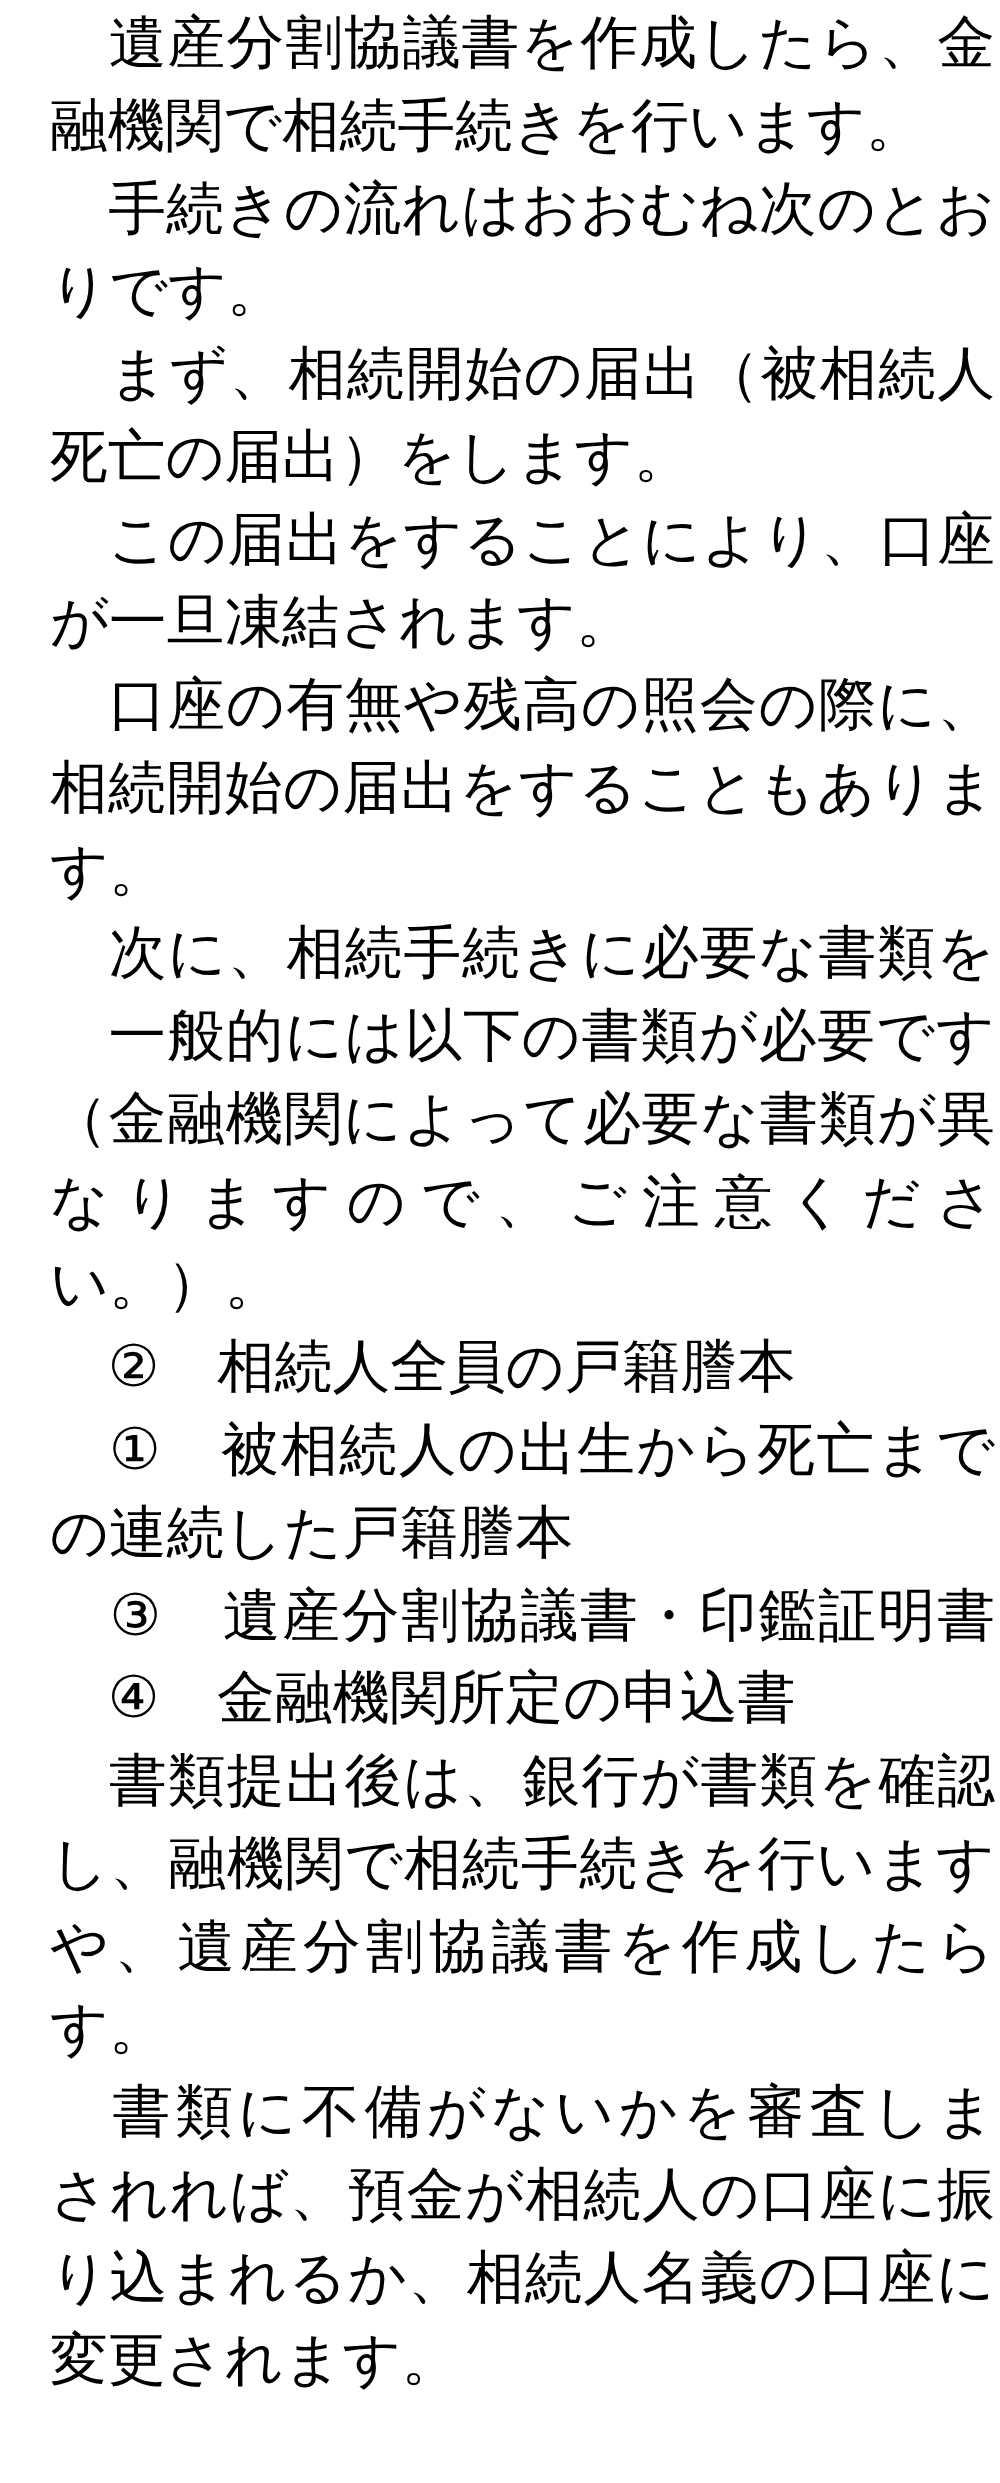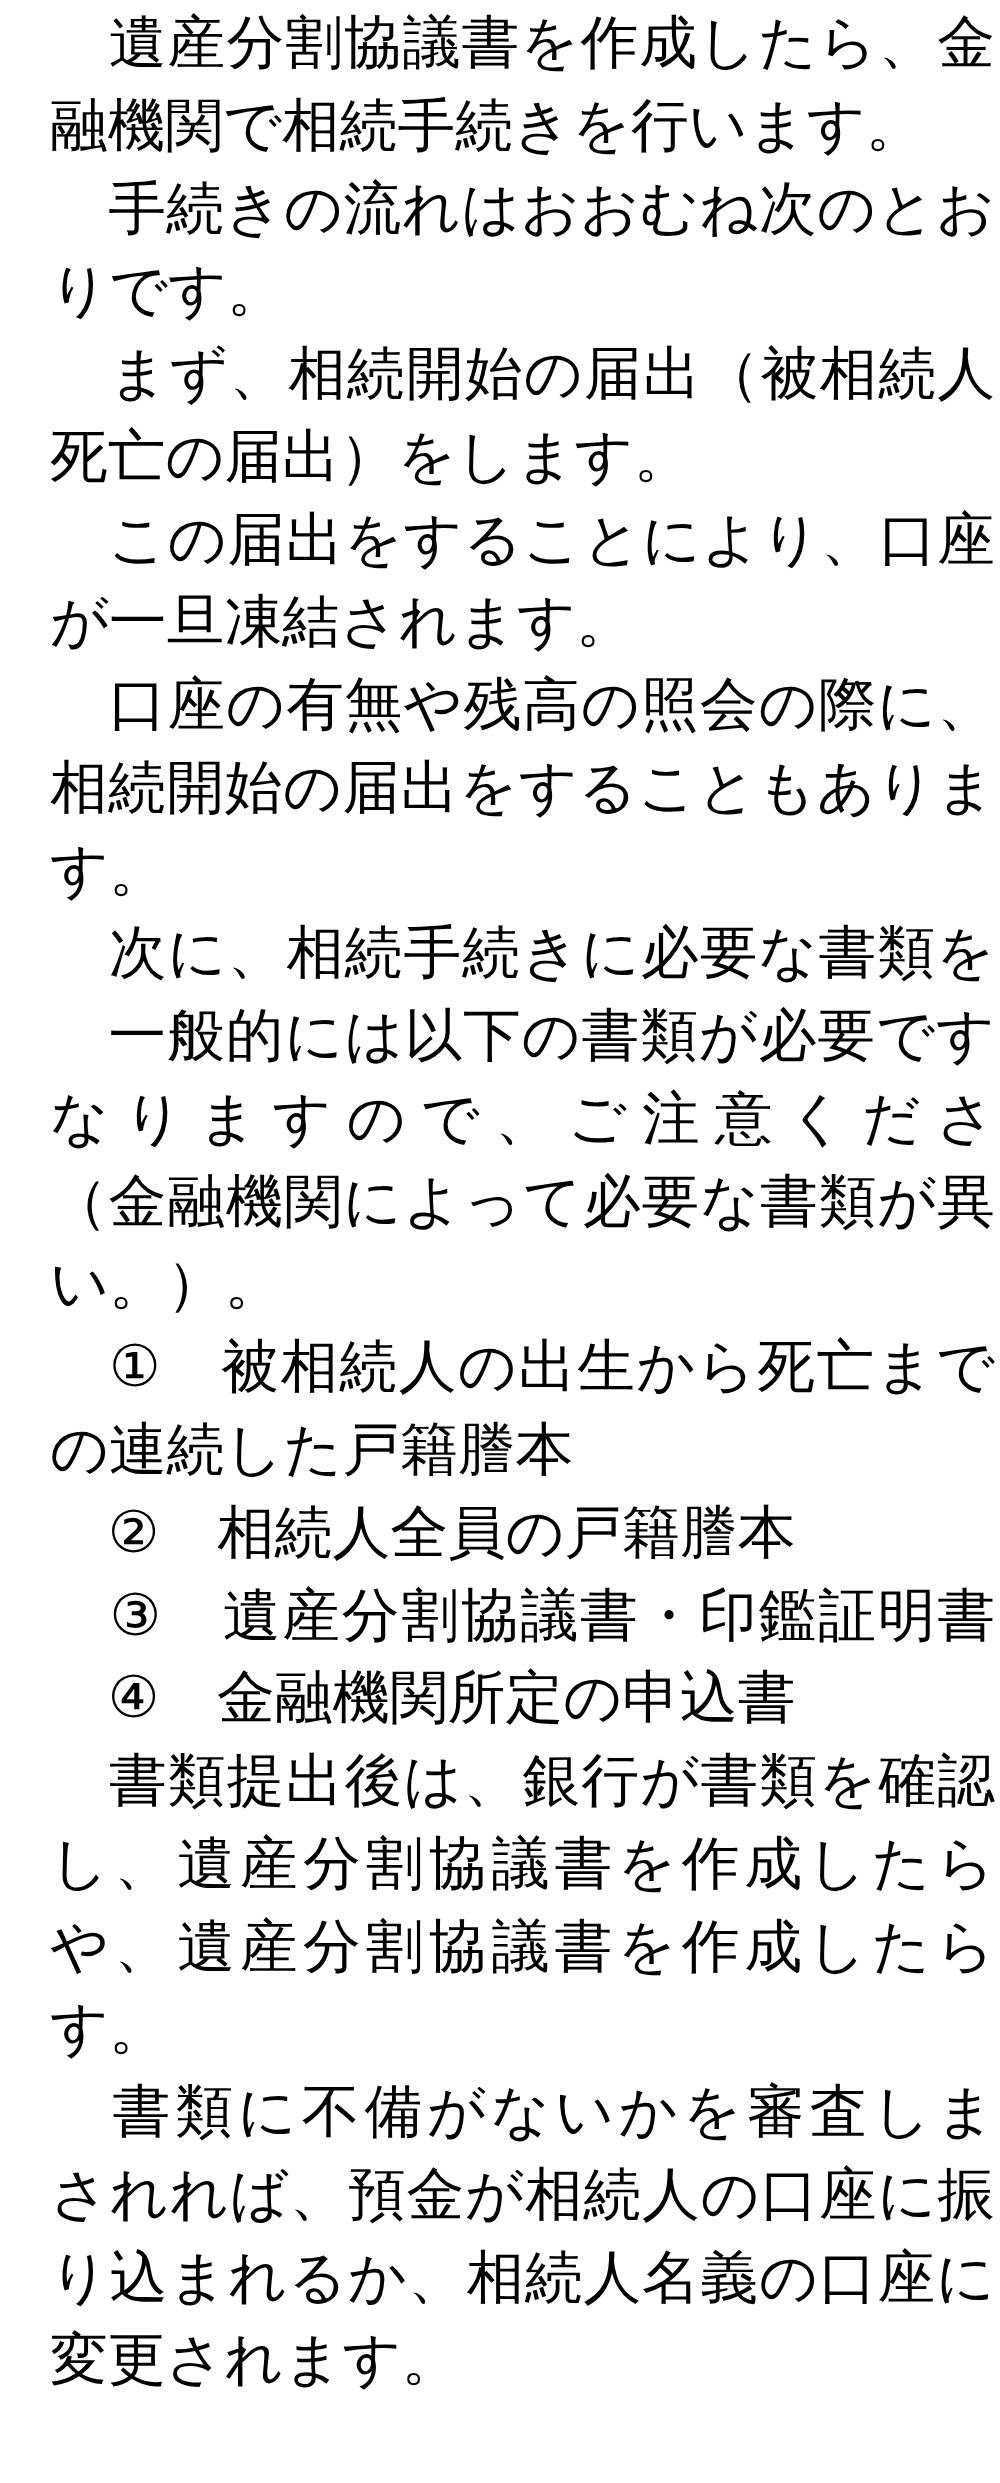--- a/index.html
+++ b/index.html
@@ -66,40 +66,40 @@
       <div class="paragraph">
         <div class="line fill">　口座の有無や残高の照会の際に、</div>
         <div class="line fill">相続開始の届出をすることもありま</div>
         <div class="line">す。</div>
       </div>
       <div class="paragraph">
         <div class="line fill">　次に、相続手続きに必要な書類を</div>
       </div>
       <div class="paragraph">
         <div class="line fill">　一般的には以下の書類が必要です</div>
+        <div class="line fill">（金融機関によって必要な書類が異</div>
         <div class="line fill">なりますので、ご注意くださ</div>
-        <div class="line fill">（金融機関によって必要な書類が異</div>
         <div class="line">い。）。</div>
+      </div>
+      <div class="paragraph">
+        <div class="line">　②　相続人全員の戸籍謄本</div>
       </div>
       <div class="paragraph">
         <div class="line fill">　①　被相続人の出生から死亡まで</div>
         <div class="line">の連続した戸籍謄本</div>
-      </div>
-      <div class="paragraph">
-        <div class="line">　②　相続人全員の戸籍謄本</div>
       </div>
       <div class="paragraph">
         <div class="line fill">　③　遺産分割協議書・印鑑証明書</div>
       </div>
       <div class="paragraph">
         <div class="line">　④　金融機関所定の申込書</div>
       </div>
       <div class="paragraph">
         <div class="line fill">　書類提出後は、銀行が書類を確認</div>
-        <div class="line fill">し、遺産分割協議書を作成したら</div>
+        <div class="line fill">し、融機関で相続手続きを行います</div>
         <div class="line fill">や、遺産分割協議書を作成したら</div>
         <div class="line">す。</div>
       </div>
       <div class="paragraph">
         <div class="line fill">　書類に不備がないかを審査しま</div>
         <div class="line fill">されれば、預金が相続人の口座に振</div>
         <div class="line fill">り込まれるか、相続人名義の口座に</div>
         <div class="line">変更されます。</div>
       </div>
     </div>

